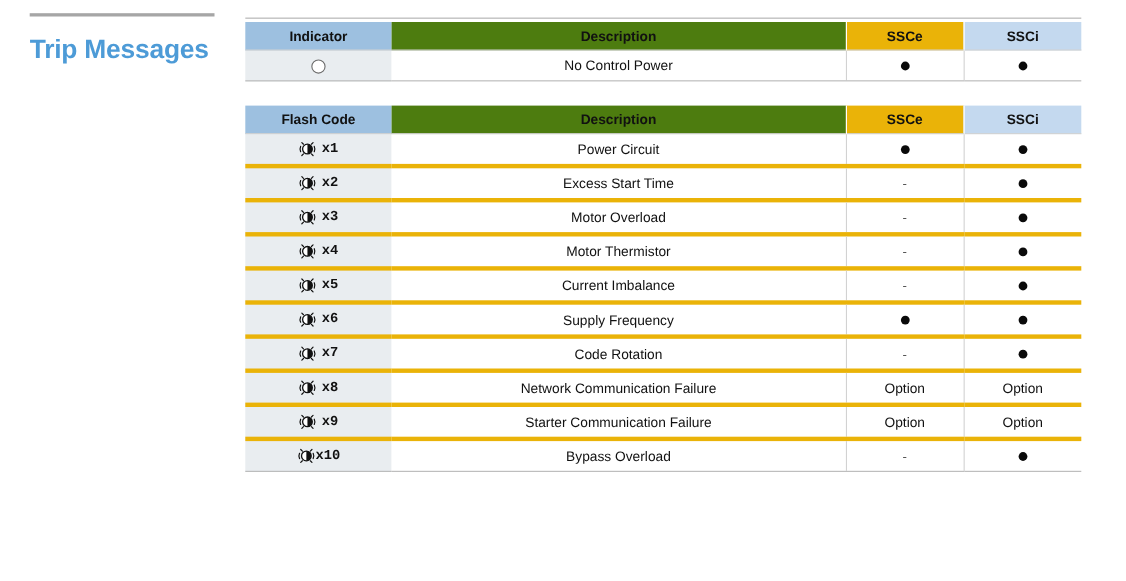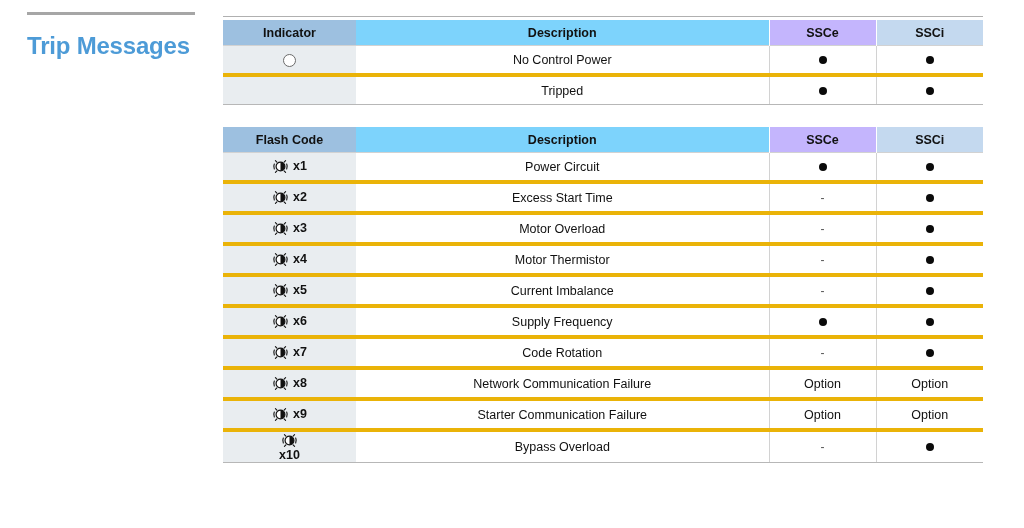--- a/index.html
+++ b/index.html
@@ -74,22 +74,22 @@
     font-weight: bold;
     font-size: 12.5px;
     color: #111111;
     padding: 0;
     height: 25px;
     text-align: center;
     vertical-align: middle;
     border: none;
   }
   th.h-code { background: #9dc0e0; }
-  th.h-desc { background: #7dd3fc; }
-  th.h-ssce { background: #c4b5fd; border-left: 1px solid #ffffff; }
+  th.h-desc { background: #4d7c0f; }
+  th.h-ssce { background: #eab308; border-left: 1px solid #ffffff; }
   th.h-ssci { background: #c4d9ef; border-left: 1px solid #ffffff; }
 
   tbody td {
     height: 27px;
     padding: 0;
     text-align: center;
     vertical-align: middle;
     border-top: 1px solid #d2d2d2;
     border-bottom: 4px solid #eab308;
     font-size: 12.5px;
@@ -138,22 +138,23 @@
   }
   .blank { display: inline-block; }
 
   
   .flash-cell {
     display: flex;
     align-items: center;
     justify-content: center;
     gap: 4px;
     height: 100%;
-  }
-  .flash-cell.tight { gap: 0px; flex-direction: column; }
+    font-family: Liberation Mono, monospace;
+  }
+  .flash-cell.tight { gap: 0px; }
   .flash-icon { display: block; }
   .flash-label {
     font-weight: bold;
     font-size: 12.5px;
     color: #111111;
     line-height: 1;
   }
 </style>
 </head>
 <body>
@@ -183,26 +184,20 @@
           <th class="h-ssci">SSCi</th>
         </tr>
       </thead>
       <tbody id="indicator-body">
           <tr>
             <td class="c-first"><span class="dot-open"></span></td>
             <td>No Control Power</td>
             <td class="c-num"><span class="dot-small"></span></td>
             <td class="c-num"><span class="dot-small"></span></td>
           </tr>
-          <tr>
-            <td class="c-first"><span class="blank"></span></td>
-            <td>Tripped</td>
-            <td class="c-num"><span class="dot-small"></span></td>
-            <td class="c-num"><span class="dot-small"></span></td>
-          </tr>
         </tbody>
     </table>
 
     <table class="grid second">
       <colgroup>
         <col class="c-code">
           <col class="c-desc">
           <col class="c-ssce">
           <col class="c-ssci">
       </colgroup>

